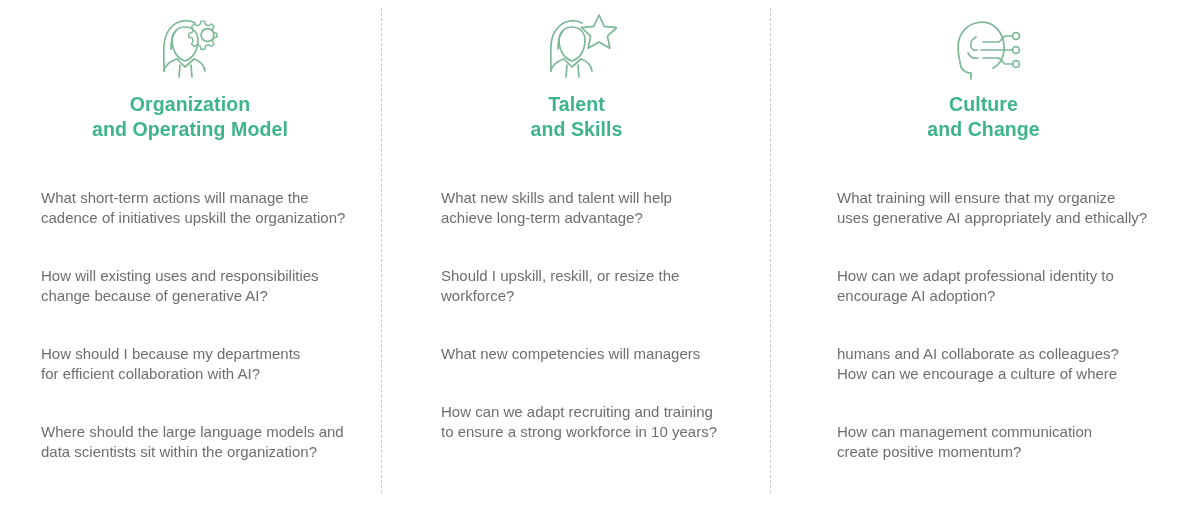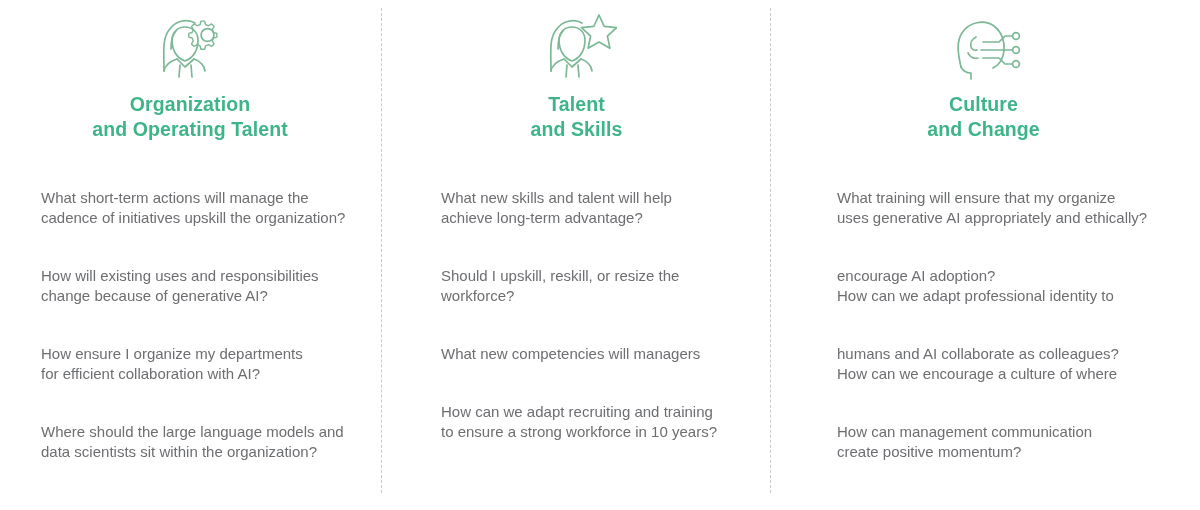--- a/index.html
+++ b/index.html
@@ -100,33 +100,33 @@
           <path d="M41 56 L42 68"></path>
 
           <path d="M64 12.5 L68.5 12.5 L69.6 16.6 L73.2 18.1 L76.8 15.9 L80 19.1 L77.8 22.7 L79.3 26.3 L83.4 27.4 L83.4 31.9 L79.3 33 L77.8 36.6 L80 40.2 L76.8 43.4 L73.2 41.2 L69.6 42.7 L68.5 46.8 L64 46.8 L62.9 42.7 L59.3 41.2 L55.7 43.4 L52.5 40.2 L54.7 36.6 L53.2 33 L49.1 31.9 L49.1 27.4 L53.2 26.3 L54.7 22.7 L52.5 19.1 L55.7 15.9 L59.3 18.1 L62.9 16.6 Z" transform="translate(-13,-3) scale(0.82) translate(14,6)"></path>
 
           <circle cx="57.5" cy="26" r="6.4"></circle>
         </g>
       </svg>
     </div>
     <h2 class="col-heading">
       <span class="line">Organization</span>
-      <span class="line">and Operating Talent</span>
+      <span class="line">and Operating Model</span>
     </h2>
     <ul class="questions">
       <li class="question">
         <span class="line">What short-term actions will manage the</span>
         <span class="line">cadence of initiatives upskill the organization?</span>
       </li>
       <li class="question">
         <span class="line">How will existing uses and responsibilities</span>
         <span class="line">change because of generative AI?</span>
       </li>
       <li class="question">
-        <span class="line">How ensure I organize my departments</span>
+        <span class="line">How should I because my departments</span>
         <span class="line">for efficient collaboration with AI?</span>
       </li>
       <li class="question">
         <span class="line">Where should the large language models and</span>
         <span class="line">data scientists sit within the organization?</span>
       </li>
     </ul>
   </section>
 
   <div class="divider" id="divider-1"></div>
@@ -199,22 +199,22 @@
     <h2 class="col-heading">
       <span class="line">Culture</span>
       <span class="line">and Change</span>
     </h2>
     <ul class="questions">
       <li class="question">
         <span class="line">What training will ensure that my organize</span>
         <span class="line">uses generative AI appropriately and ethically?</span>
       </li>
       <li class="question">
+        <span class="line">How can we adapt professional identity to</span>
         <span class="line">encourage AI adoption?</span>
-        <span class="line">How can we adapt professional identity to</span>
       </li>
       <li class="question">
         <span class="line">humans and AI collaborate as colleagues?</span>
         <span class="line">How can we encourage a culture of where</span>
       </li>
       <li class="question">
         <span class="line">How can management communication</span>
         <span class="line">create positive momentum?</span>
       </li>
     </ul>

